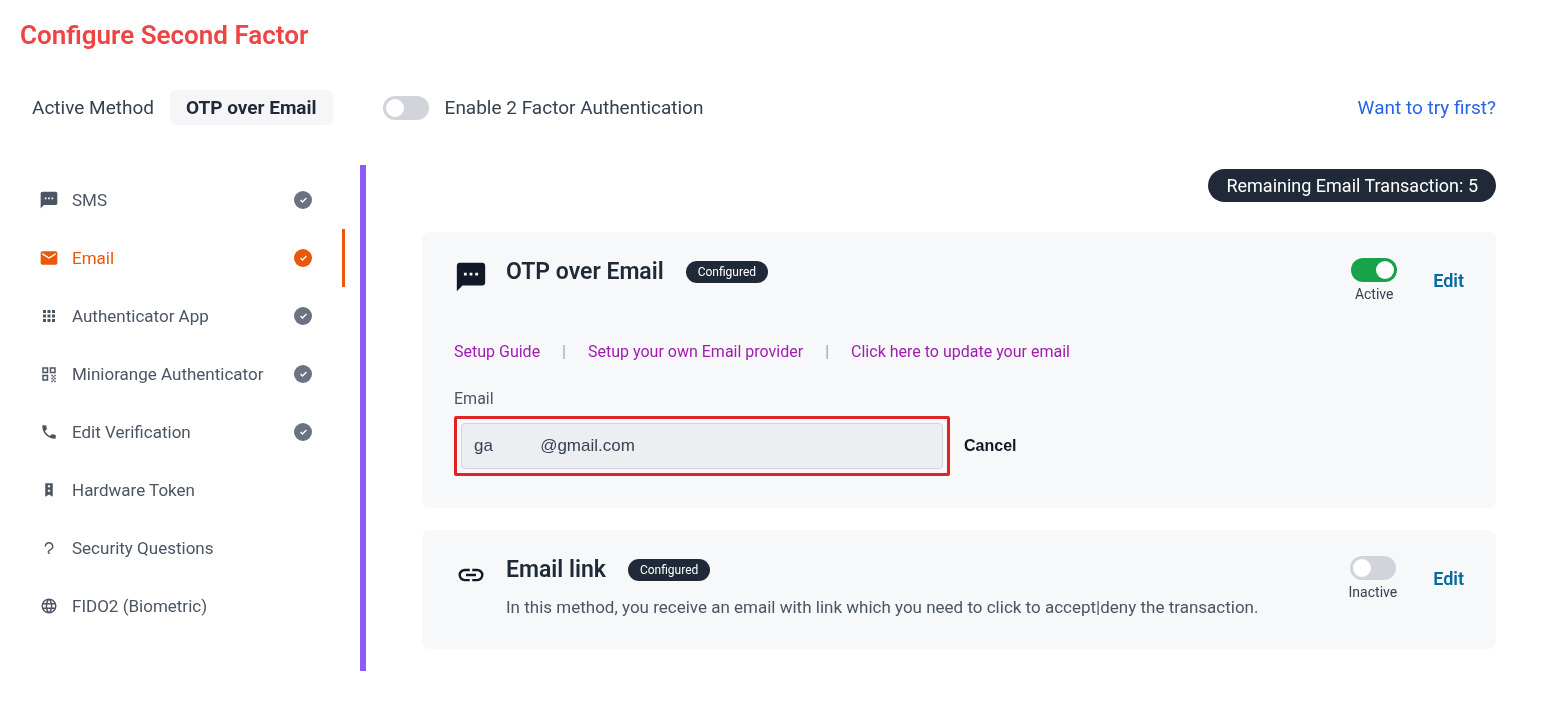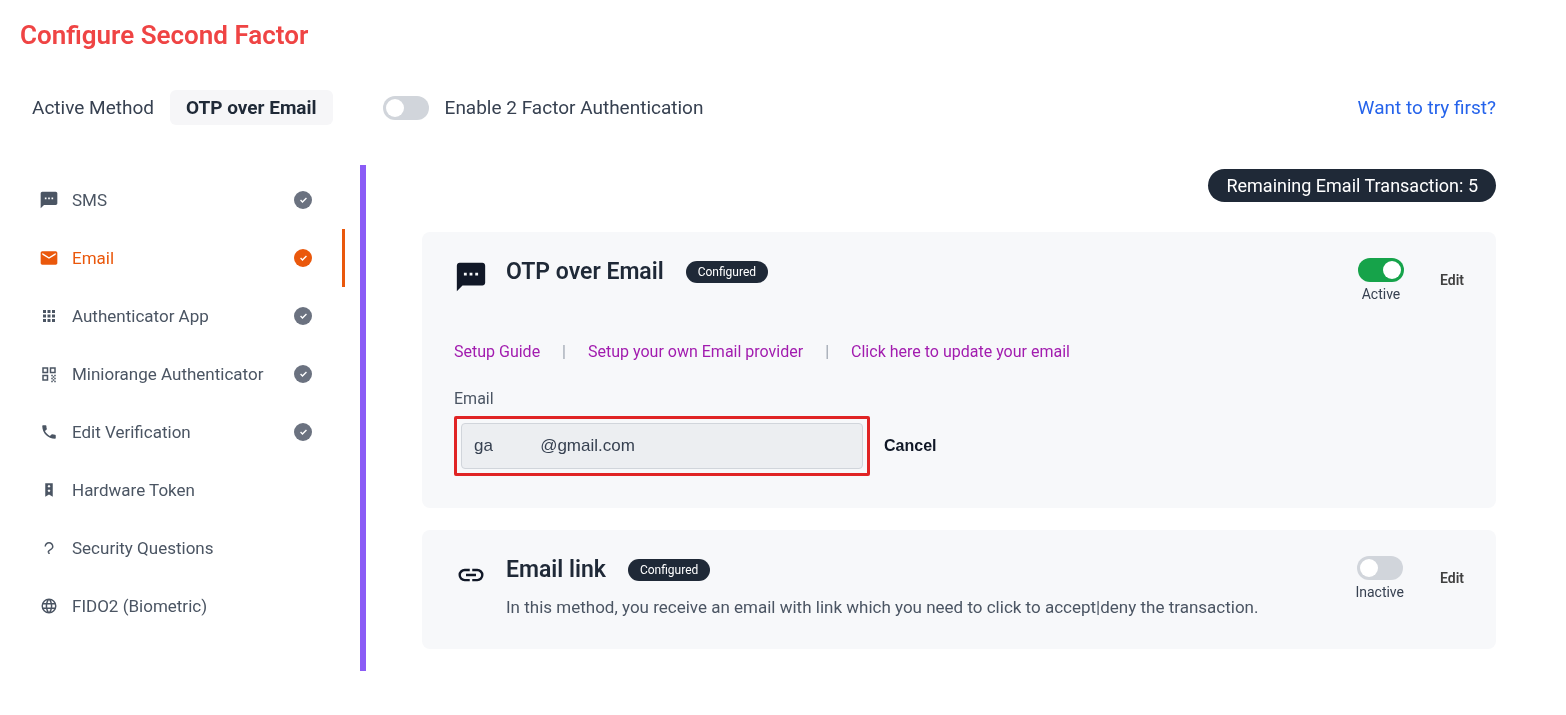--- a/index.html
+++ b/index.html
@@ -186,21 +186,21 @@
   .toggle-pill.on { background: #16a34a; }
   .toggle-pill.off { background: #d1d5db; }
   .toggle-pill .knob {
     position: absolute;
     width: 18px; height: 18px; border-radius: 50%;
     background: #fff; top: 3px;
   }
   .toggle-pill.on .knob { right: 3px; }
   .toggle-pill.off .knob { left: 3px; }
   .toggle-label { font-size: 14px; color: #374151; }
-  .edit-link { color: #404040; font-size: 14px; font-weight: 600; cursor: pointer; }
+  .edit-link { color: #0369a1; font-size: 18px; font-weight: 600; cursor: pointer; }
   .links-row {
     display: flex;
     align-items: center;
     gap: 22px;
     margin-top: 40px;
     font-size: 16px;
   }
   .links-row a { color: #a21caf; cursor: pointer; }
   .links-sep { color: #9ca3af; }
   .email-label { font-size: 16px; color: #4b5563; margin-top: 28px; }
@@ -209,21 +209,21 @@
     align-items: center;
     gap: 14px;
     margin-top: 8px;
   }
   .email-input-wrap {
     border: 3px solid #e02424;
     padding: 4px;
     border-radius: 2px;
   }
   .email-input {
-    width: 402px;
+    width: 482px;
     padding: 12px 12px;
     font-size: 17px;
     color: #374151;
     background: #eceef1;
     border: 1px solid #d1d5db;
     border-radius: 4px;
     outline: none;
   }
   .cancel-btn {
     font-size: 16px;

